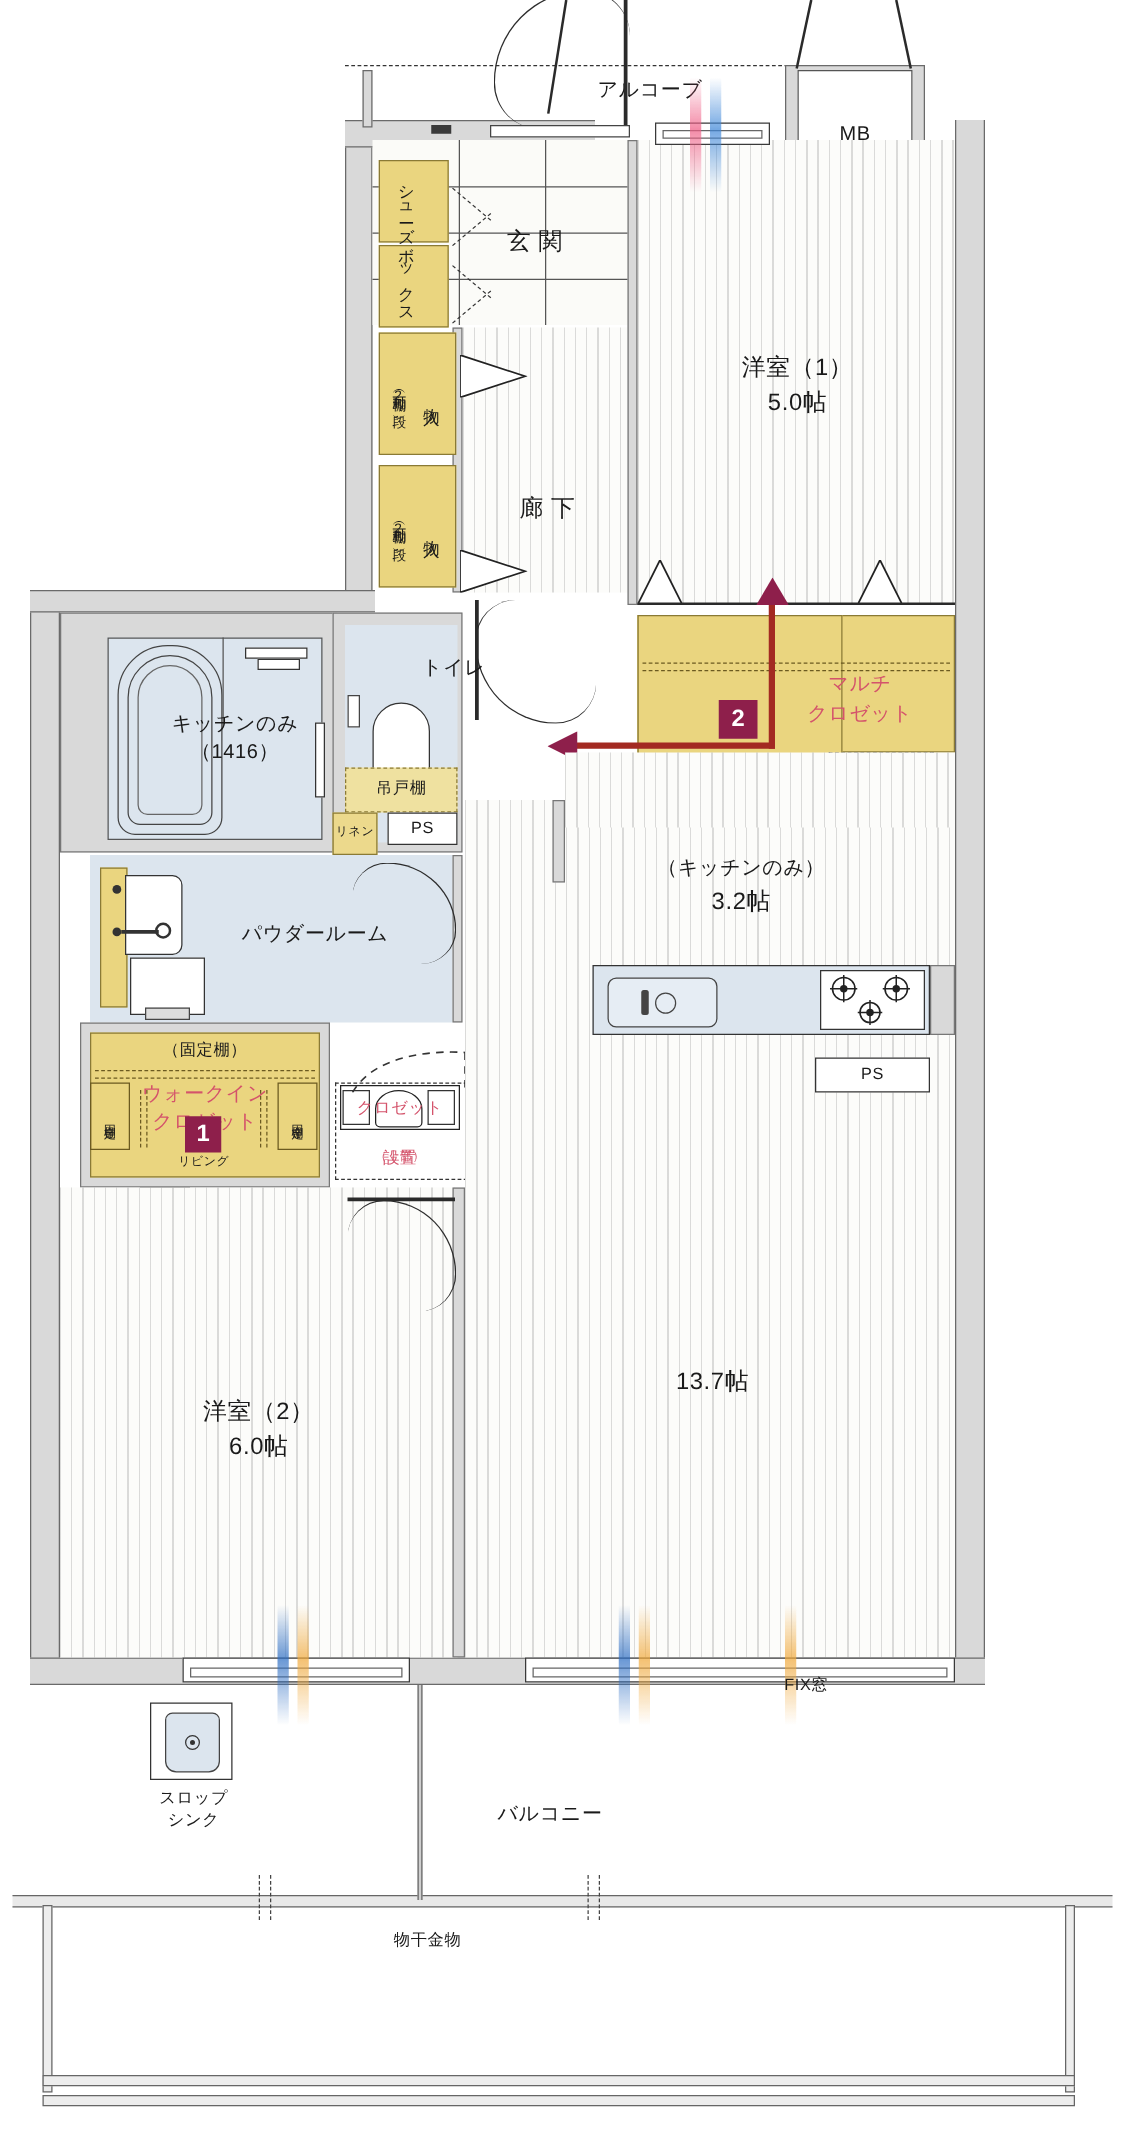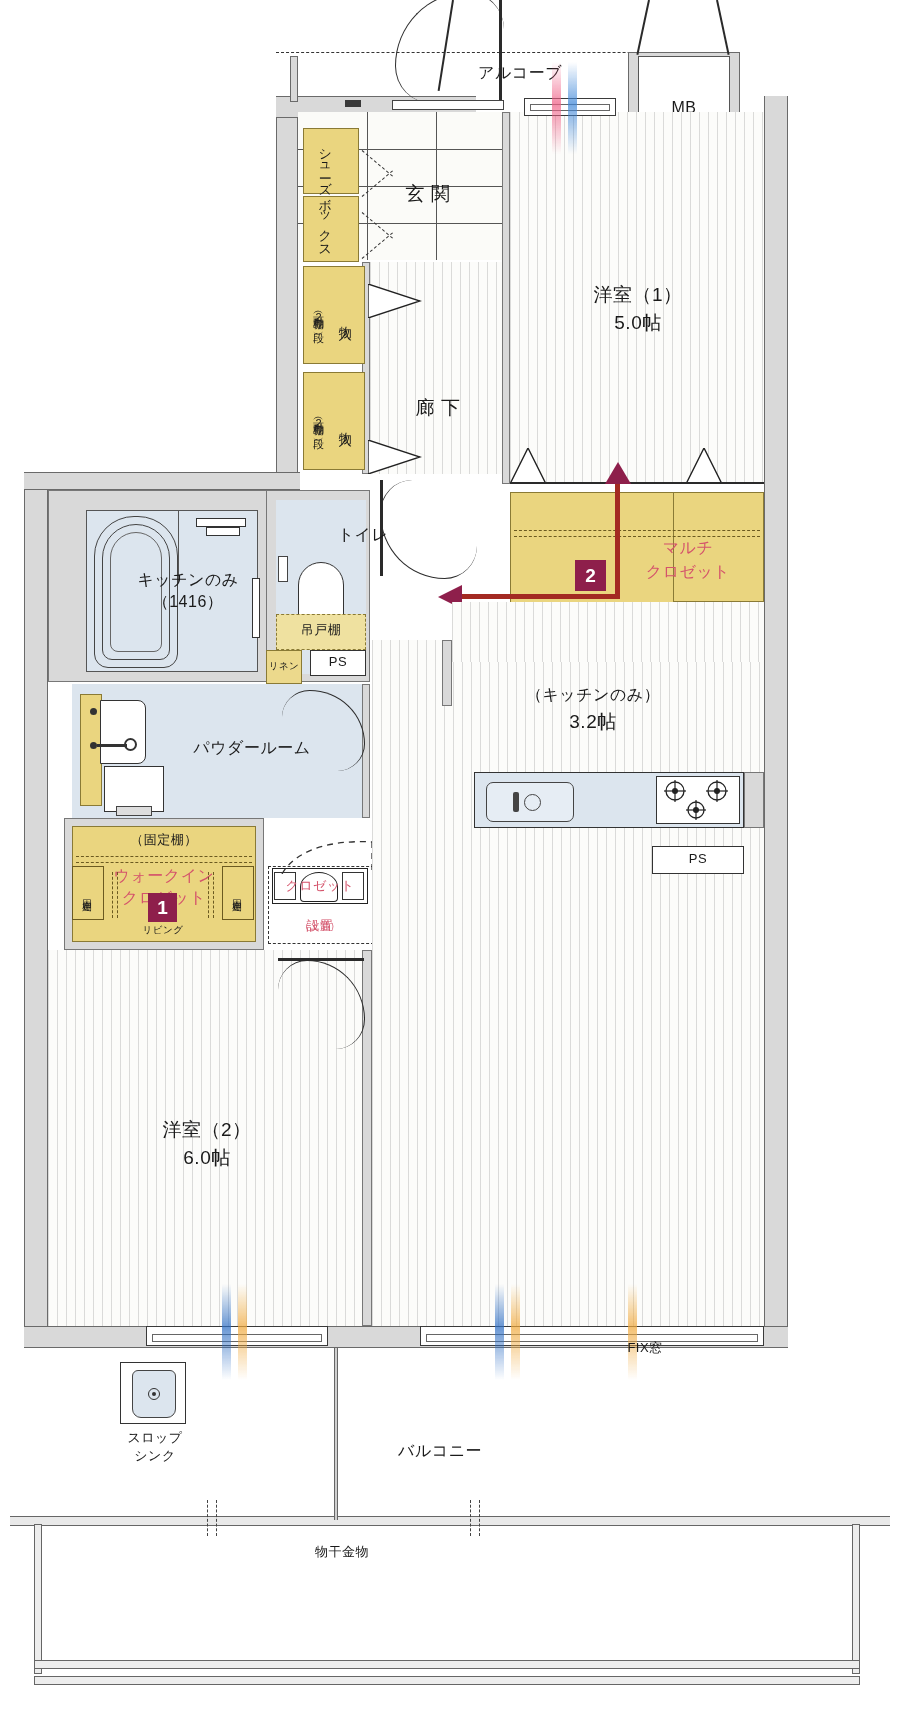--- a/index.html
+++ b/index.html
@@ -297,20 +297,21 @@
 
   <div class="abs" style="left:146px;top:1326px;width:182px;height:20px;background:#fff;border:1.3px solid #3a3a3a;"></div>
   <div class="abs" style="left:152px;top:1334px;width:170px;height:8px;background:#fff;border:1px solid #666;"></div>
   <div class="beam b4" style="left:222px;top:1284px;height:96px;"></div>
   <div class="beam b3" style="left:238px;top:1284px;height:96px;"></div>
 
   <div class="abs room-white hatch-v" style="left:372px;top:640px;width:392px;height:686px;"></div>
   <div class="abs room-white hatch-v" style="left:452px;top:602px;width:312px;height:60px;"></div>
   <div class="lbl mid" style="left:478px;top:685px;width:230px;">（キッチンのみ）</div>
   <div class="lbl big" style="left:478px;top:710px;width:230px;">3.2帖</div>
+  <div class="lbl big" style="left:388px;top:1094px;width:364px;">13.7帖</div>
 
   <div class="abs" style="left:474px;top:772px;width:270px;height:56px;background:#dce5ee;border:1.4px solid #333;"></div>
   <div class="abs" style="left:486px;top:782px;width:88px;height:40px;background:#e6edf4;border:1.4px solid #444;border-radius:7px;"></div>
   <div class="abs" style="left:513px;top:792px;width:6px;height:20px;background:#444;border-radius:2px;"></div>
   <div class="abs" style="left:524px;top:794px;width:17px;height:17px;border:1.8px solid #444;border-radius:50%;"></div>
 
   <div class="abs" style="left:656px;top:776px;width:84px;height:48px;background:#fff;border:1.4px solid #333;"></div>
   <svg class="abs" style="left:664px;top:780px;width:22px;height:22px;">
     <circle cx="11" cy="11" r="9" fill="none" stroke="#222" stroke-width="1.3"></circle>
     <circle cx="11" cy="11" r="3" fill="#222"></circle>

